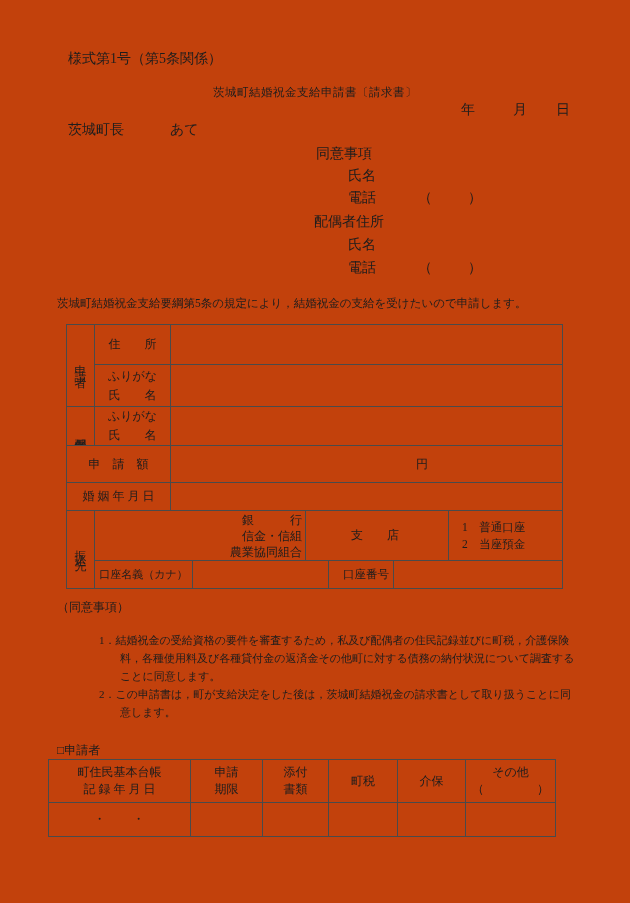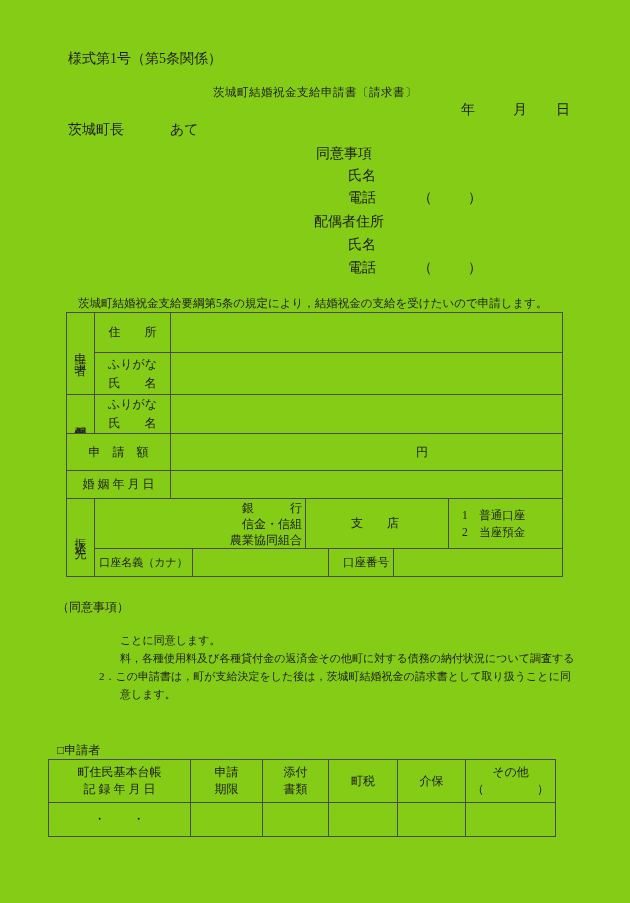--- a/index.html
+++ b/index.html
@@ -1,31 +1,31 @@
 <!DOCTYPE html>
 <html><head>
 <meta charset="utf-8">
 <style>
   html,body { margin:0; padding:0; }
   body { background:#e8e8e8; }
   .page {
     position:relative; width:630px; height:903px; margin:0 auto;
-    background:#84cc16; color:#1d1d1d;
+    background:#c2410c; color:#1d1d1d;
     font-family:"Liberation Serif","DejaVu Serif",serif;
     font-size:12px; overflow:hidden;
   }
   .abs { position:absolute; white-space:nowrap; }
   .f14 { font-size:14px; }
   .f115 { font-size:11.5px; }
   .title-line { left:0; top:85px; width:630px; text-align:center; font-size:11.5px; letter-spacing:0.5px; }
 
   table { border-collapse:collapse; table-layout:fixed; position:absolute; }
   td { border:1px solid #4a4a4a; padding:0; font-size:12px; vertical-align:middle; overflow:hidden; }
 
-  .main-table { left:66px; top:312px; width:496px; }
+  .main-table { left:66px; top:324px; width:496px; }
   .survey-table { left:48px; top:759px; width:507px; }
 
   td.vcell { text-align:center; }
   .vtext { writing-mode:vertical-rl; text-orientation:upright; display:inline-block; line-height:1; }
   .vsp6 { letter-spacing:6px; }
   .vsp5 { letter-spacing:5px; }
   .vsp0 { letter-spacing:0; }
 
   td.lbl { text-align:center; }
   td.two-line div { line-height:19px; text-align:center; }
@@ -66,21 +66,21 @@
   <span class="abs f14" style="left:348px;top:189px">電話</span>
   <span class="abs f14" style="left:418px;top:189px">（</span>
   <span class="abs f14" style="left:468px;top:189px">）</span>
 
   <span class="abs f14" style="left:314px;top:213px">配偶者住所</span>
   <span class="abs f14" style="left:348px;top:236px">氏名</span>
   <span class="abs f14" style="left:348px;top:259px">電話</span>
   <span class="abs f14" style="left:418px;top:259px">（</span>
   <span class="abs f14" style="left:468px;top:259px">）</span>
 
-  <div class="abs f115" style="left:78px;top:296px">茨城町結婚祝金支給要綱第5条の規定により，結婚祝金の支給を受けたいので申請します。</div>
+  <div class="abs f115" style="left:57px;top:296px">茨城町結婚祝金支給要綱第5条の規定により，結婚祝金の支給を受けたいので申請します。</div>
 
   <table class="main-table">
     <colgroup>
       <col style="width:28px">
         <col style="width:76px">
         <col style="width:22px">
         <col style="width:113px">
       <col style="width:23px">
         <col style="width:65px">
         <col style="width:55px">
@@ -132,22 +132,23 @@
       <td colspan="2" class="center11">口座名義（カナ）</td>
       <td colspan="2"></td>
       <td class="center115">口座番号</td>
       <td colspan="2"></td>
     </tr>
   </tbody>
     </table>
 
   <div class="abs" style="left:57px;top:599px">（同意事項）</div>
   <div class="abs consent-lines" style="left:99px;top:631px">
+    <div>1．結婚祝金の受給資格の要件を審査するため，私及び配偶者の住民記録並びに町税，介護保険</div>
+    <div class="cont">料，各種使用料及び各種貸付金の返済金その他町に対する債務の納付状況について調査する</div>
     <div class="cont">ことに同意します。</div>
-    <div class="cont">料，各種使用料及び各種貸付金の返済金その他町に対する債務の納付状況について調査する</div>
     <div>2．この申請書は，町が支給決定をした後は，茨城町結婚祝金の請求書として取り扱うことに同</div>
     <div class="cont">意します。</div>
   </div>
 
   <div class="abs" style="left:57px;top:742px">□申請者</div>
 
   <table class="survey-table">
     <colgroup>
       <col style="width:142px">
         <col style="width:72px">

